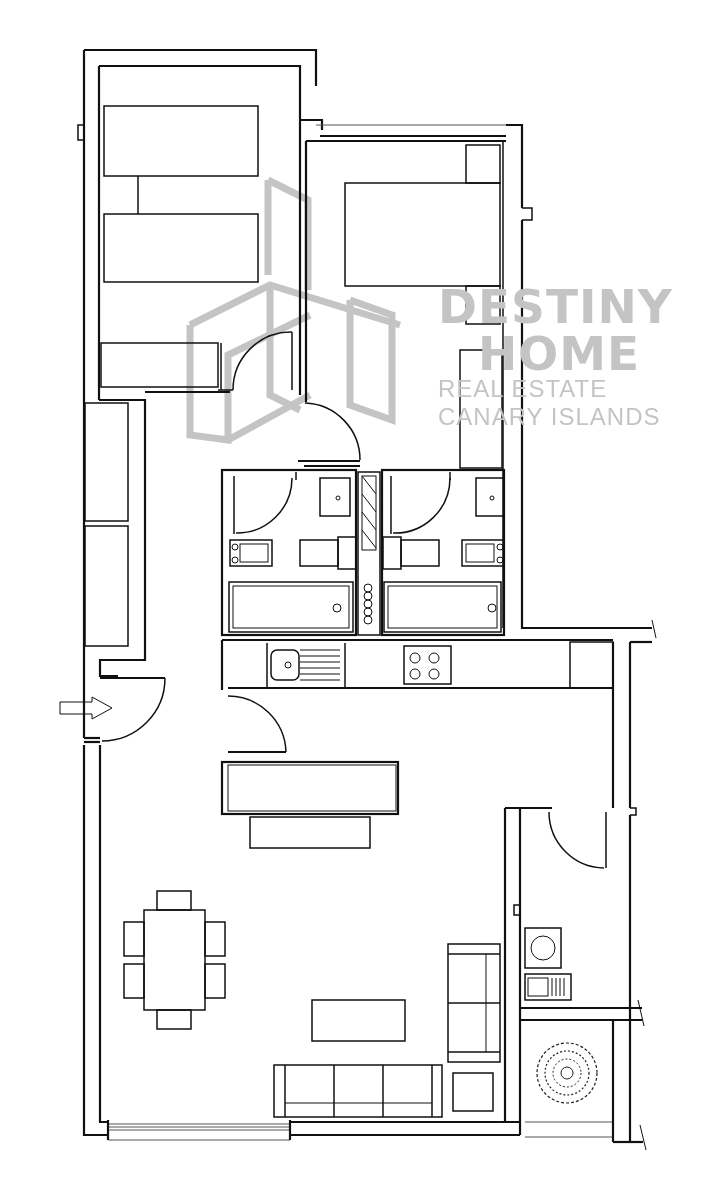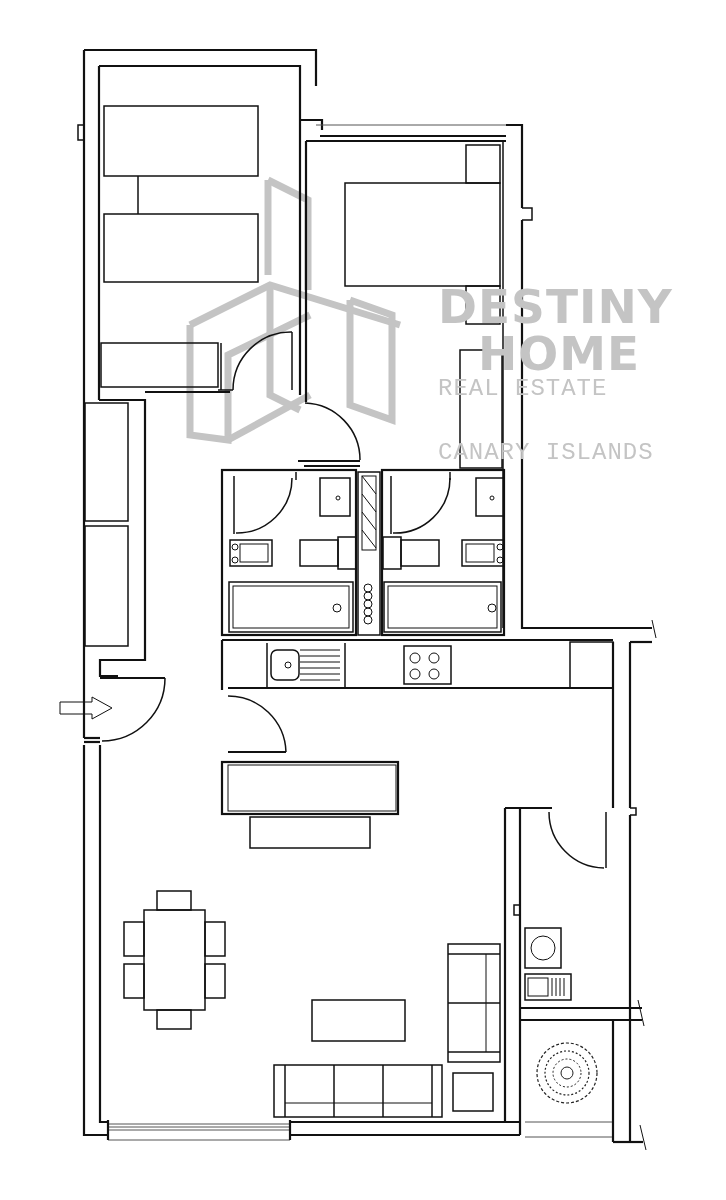--- a/index.html
+++ b/index.html
@@ -6,21 +6,21 @@
   body { width: 726px; height: 1200px; position: relative; overflow: hidden;
          font-family: "Liberation Sans", sans-serif; }
   #plan { position: absolute; left: 0; top: 0; }
   .w { fill: none; stroke: #111; stroke-width: 2.2; }
   .t { fill: none; stroke: #111; stroke-width: 1.5; }
   .th { fill: none; stroke: #111; stroke-width: 1; }
   .win { fill: none; stroke: #555; stroke-width: 1; }
   .wm { fill: none; stroke: #c4c4c4; stroke-width: 7; stroke-linejoin: miter; }
   .wm-text { position: absolute; color: #c4c4c4; line-height: 1; white-space: nowrap; }
   .wm-big { font-family: "DejaVu Sans", sans-serif; font-weight: bold; font-size: 47px; letter-spacing: 1px; }
-  .wm-small { font-family: Liberation Mono, monospace; font-size: 24px; letter-spacing: 1px; }
+  .wm-small { font-family: Liberation Sans, sans-serif; font-size: 24px; letter-spacing: 1px; }
 </style>
 </head>
 <body>
 
 <svg id="plan" width="726" height="1200" viewBox="0 0 726 1200" xmlns="http://www.w3.org/2000/svg">
 
   <g>
     <polyline class="wm" points="268,180 308,200 308,290"></polyline>
     <polyline class="wm" points="268,180 268,275"></polyline>
     <polyline class="wm" points="190,325 270,285 400,325"></polyline>
@@ -250,13 +250,13 @@
     <circle cx="567" cy="1073" r="30" fill="none" stroke="#222" stroke-width="1.2" stroke-dasharray="3 2"></circle>
     <circle cx="567" cy="1073" r="22" fill="none" stroke="#222" stroke-width="1.2" stroke-dasharray="2 2"></circle>
     <circle cx="567" cy="1073" r="14" fill="none" stroke="#222" stroke-width="1" stroke-dasharray="2 2"></circle>
     <circle cx="567" cy="1073" r="6" fill="none" stroke="#222" stroke-width="1"></circle>
   </g>
 </svg>
 
 <div class="wm-text wm-big" style="left:438px; top:283px;">DESTINY</div>
 <div class="wm-text wm-big" style="left:438px; top:330px;margin-left:40px;">HOME</div>
 <div class="wm-text wm-small" style="left:438px; top:377px;">REAL ESTATE</div>
-<div class="wm-text wm-small" style="left:438px; top:405px;margin-top:36px;">CANARY ISLANDS</div>
+<div class="wm-text wm-small" style="left:438px; top:405px;">CANARY ISLANDS</div>
 
 </body></html>

